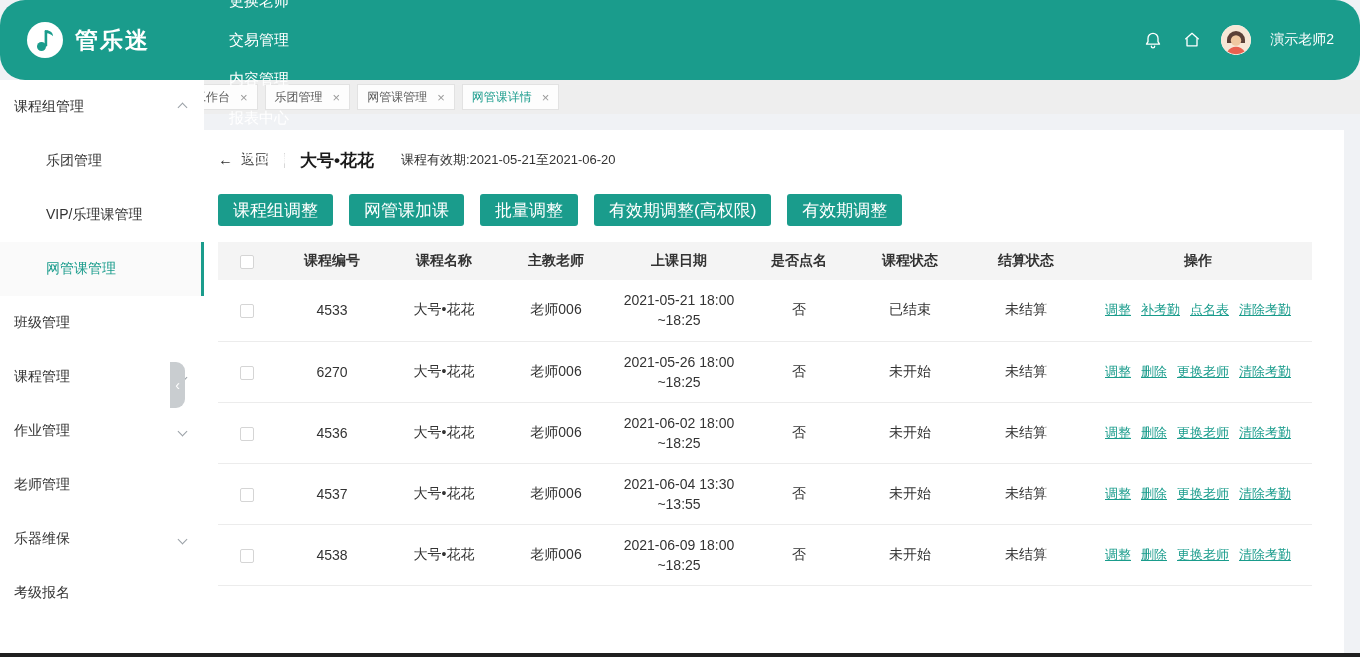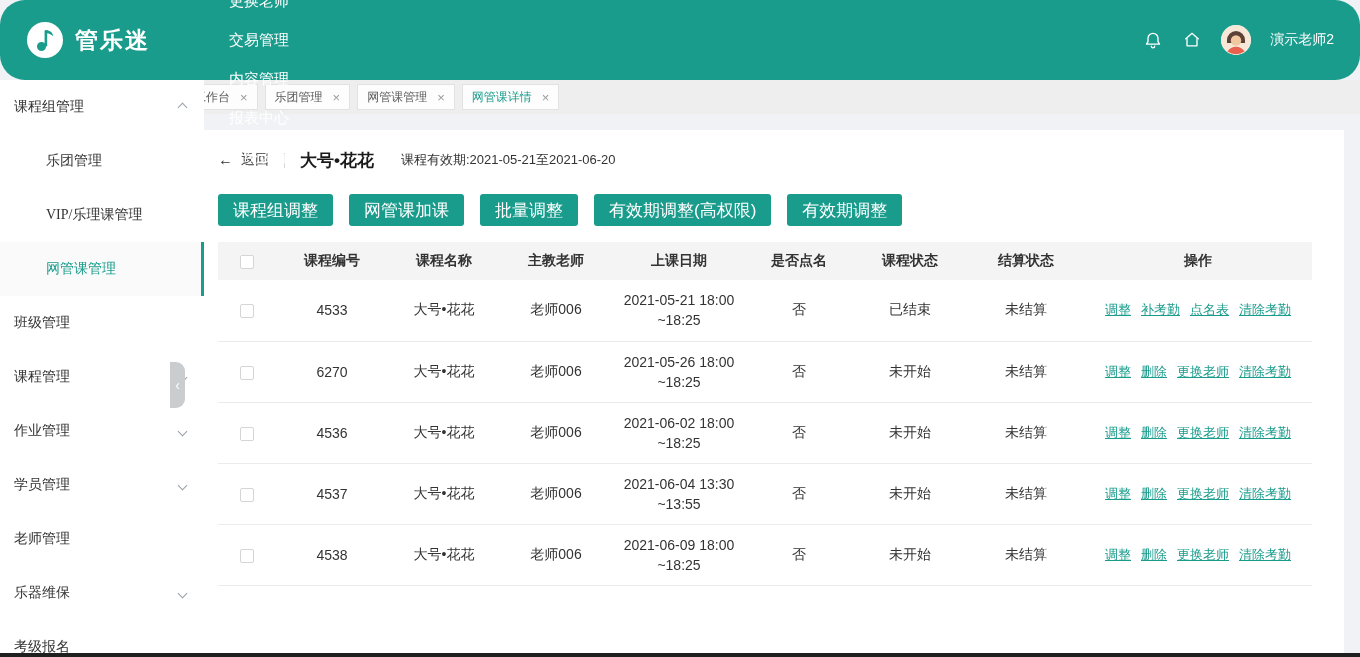--- a/index.html
+++ b/index.html
@@ -16,21 +16,21 @@
   .topnav{display:flex;align-items:center;margin-left:18px;flex-direction:column;}
   .nav-item{position:relative;color:#fff;font-size:15px;padding:10px 17px;margin-right:5px;border-radius:4px;cursor:pointer;white-space:nowrap;}
   .nav-item.active{background:var(--accent-dark);font-weight:bold;}
   .nav-badge{position:absolute;top:5px;right:7px;width:7px;height:7px;border-radius:50%;background:var(--badge);}
   .header-right{margin-left:auto;display:flex;align-items:center;gap:19px;}
   .hicon{display:flex;cursor:pointer;}
   .avatar{width:30px;height:30px;border-radius:50%;overflow:hidden;display:block;cursor:pointer;background:#fff;}
   .username{color:#fff;font-size:14px;cursor:pointer;white-space:nowrap;}
 
   
-  .sidebar{position:absolute;top:80px;left:0;bottom:0;width:204px;background:#fff;z-index:5;font-family:Liberation Serif, serif;}
+  .sidebar{position:absolute;top:80px;left:0;bottom:0;width:204px;background:#fff;z-index:5;}
   .side-item{height:54px;display:flex;align-items:center;padding:0 18px 0 14px;font-size:14px;color:#333;cursor:pointer;}
   .side-item .side-label{flex:1;}
   .side-item.sub{padding-left:46px;}
   .side-item.active{color:var(--accent);background:#fafafa;box-shadow:inset -3px 0 0 var(--accent);}
   .chev{width:7px;height:7px;border-right:1.5px solid #9aa0a6;border-bottom:1.5px solid #9aa0a6;flex:none;}
   .chev.down{transform:rotate(45deg);}
   .chev.up{transform:rotate(-135deg);}
   .sidebar-handle{position:absolute;left:170px;top:362px;width:15px;height:46px;background:#c9cdd0;border-radius:0 9px 9px 0;z-index:6;display:flex;align-items:center;justify-content:center;color:#fff;font-size:14px;cursor:pointer;}
 
   
@@ -131,24 +131,20 @@
     </div>
     <div class="side-item">
       <span class="side-label">课程管理</span>
       <span class="chev down"></span>
     </div>
     <div class="side-item">
       <span class="side-label">作业管理</span>
       <span class="chev down"></span>
     </div>
     <div class="side-item">
-      <span class="side-label">学员管理</span>
-      <span class="chev down"></span>
-    </div>
-    <div class="side-item">
       <span class="side-label">老师管理</span>
     </div>
     <div class="side-item">
       <span class="side-label">乐器维保</span>
       <span class="chev down"></span>
     </div>
     <div class="side-item">
       <span class="side-label">考级报名</span>
     </div>
   </aside>

